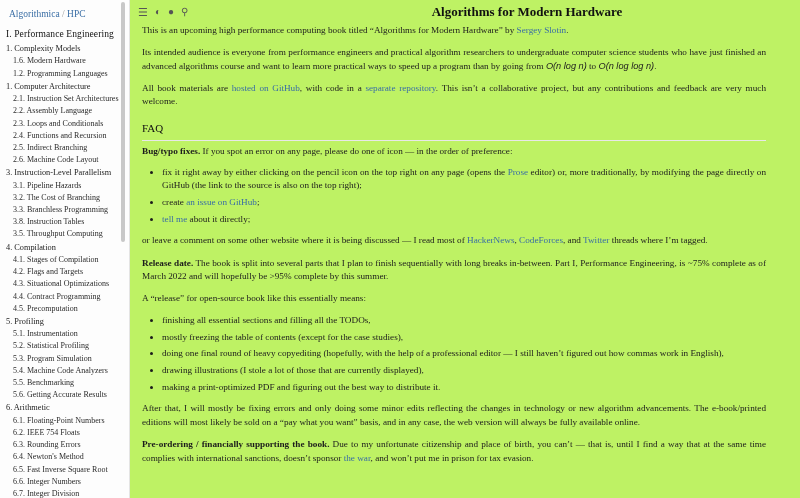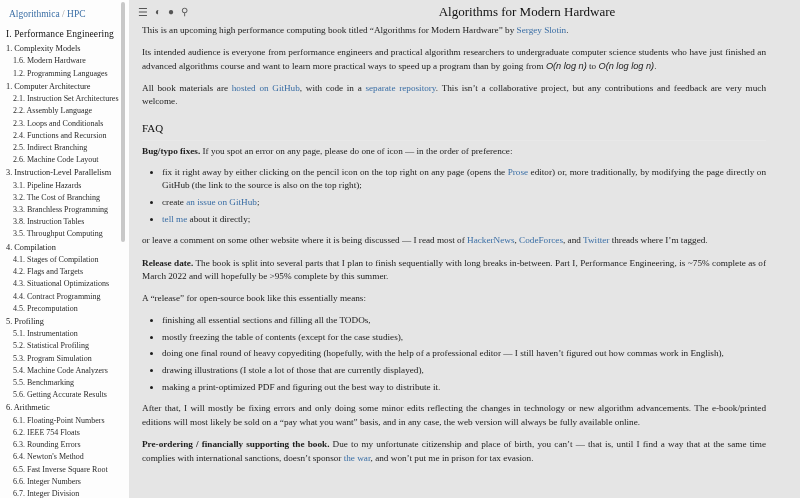--- a/index.html
+++ b/index.html
@@ -12,21 +12,21 @@
   }
   body {
     font-family: "Liberation Serif", serif;
     color: #1a1a1a;
   }
   .page {
     position: relative;
     width: 800px;
     height: 498px;
     display: flex;
-    background: #e5e5e5;
+    background: #bef264;
   }
 
   
   .sidebar {
     width: 130px;
     flex: 0 0 130px;
     background: #fdfdfd;
     border-right: 1px solid #e4e4e4;
     padding: 6px 0 0 0;
     box-sizing: border-box;
@@ -102,20 +102,21 @@
   }
   .tb-icon { cursor: pointer; line-height: 1; }
   .hamburger { font-size: 11px; letter-spacing: 0; }
   .doc-title {
     flex: 1 1 auto;
     text-align: center;
     font-size: 13px;
     color: #111;
     font-family: "Liberation Serif", serif;
     margin-left: -60px;
+    font-weight: bold;
   }
 
   
   .article {
     padding: 0 24px 0 12px;
     box-sizing: border-box;
     font-size: 9.2px;
     line-height: 1.45;
     color: #1c1c1c;
     max-width: 660px;

